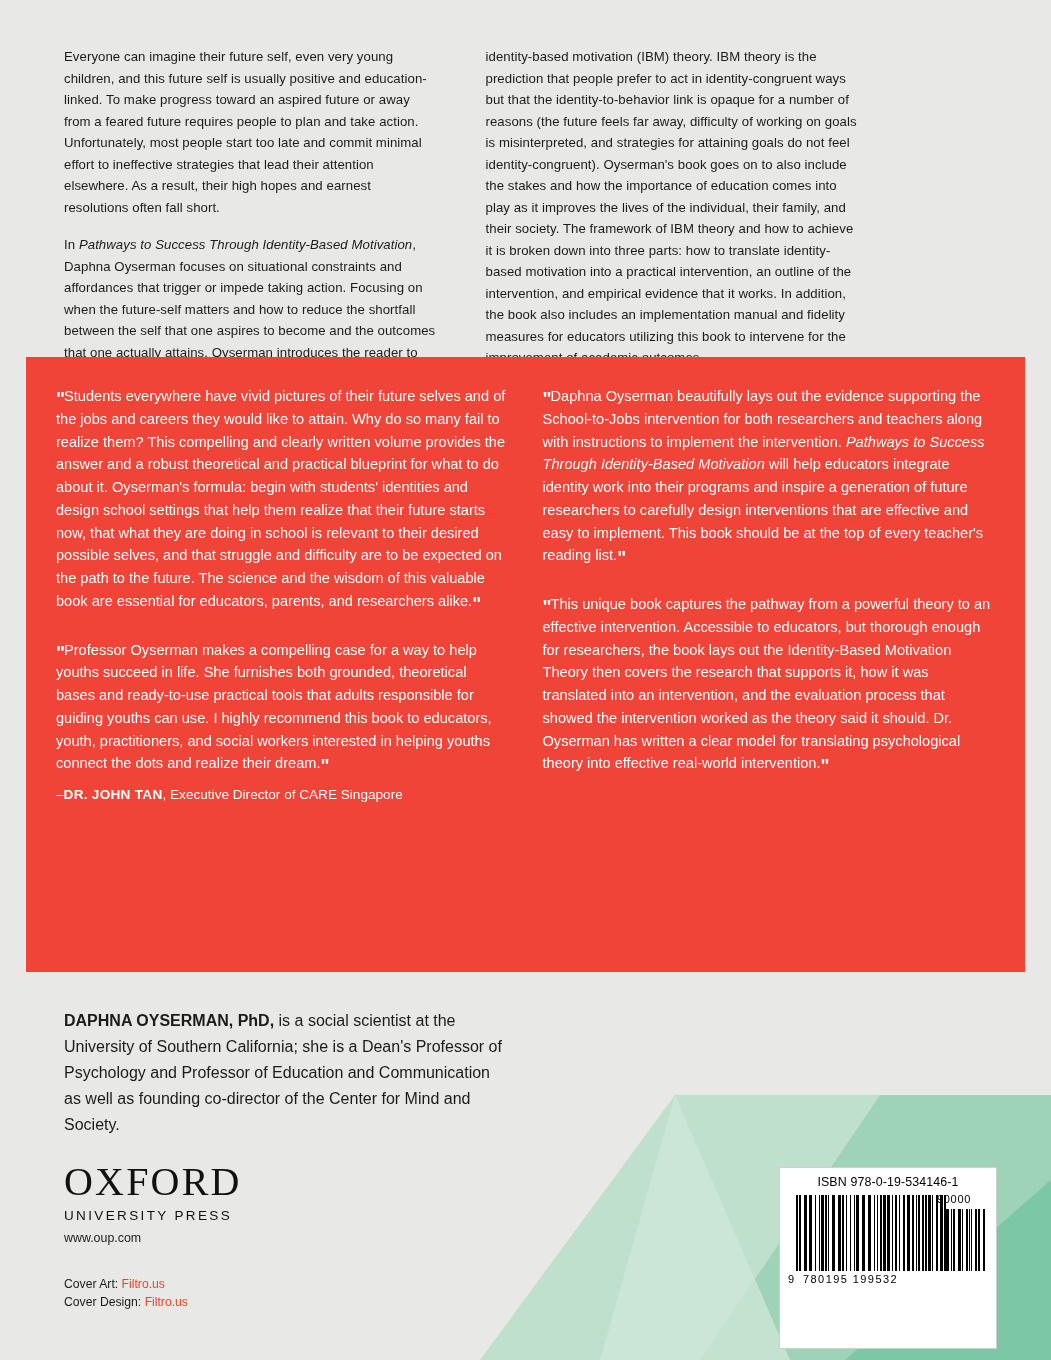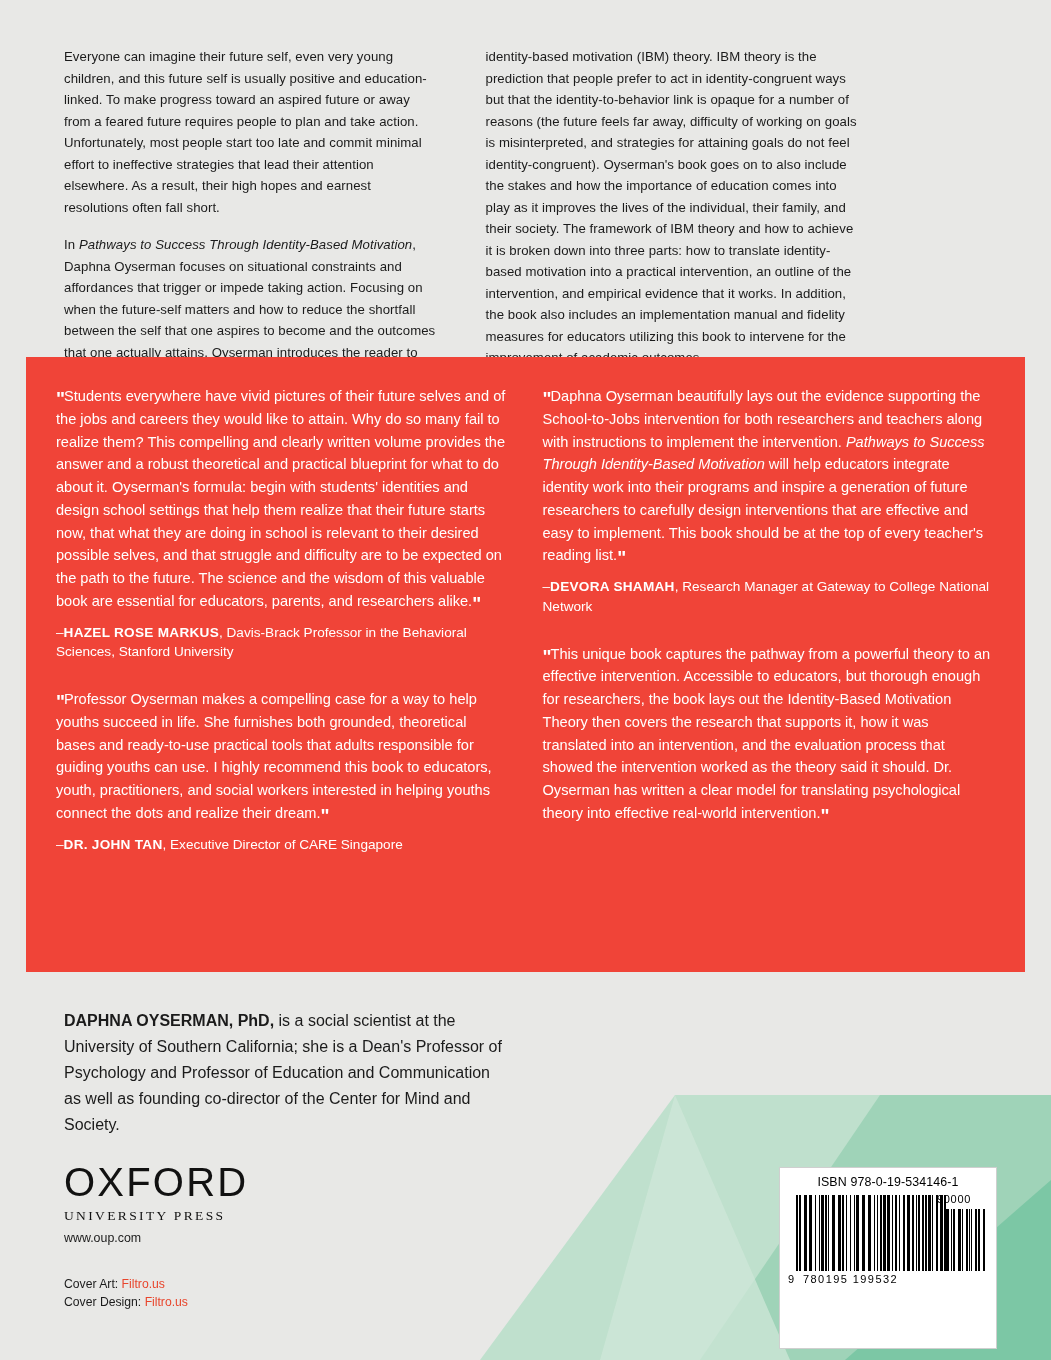--- a/index.html
+++ b/index.html
@@ -114,28 +114,28 @@
   }
 
   
   .publisher {
     position: absolute;
     left: 64px;
     top: 1162px;
     width: 320px;
   }
   .oxford-word {
-    font-family: Liberation Sans, sans-serif;
+    font-family: Liberation Serif, serif;
     font-size: 40px;
     letter-spacing: .055em;
     color: #111;
     line-height: 1;
   }
   .oxford-sub {
-    font-family: Liberation Serif, serif;
+    font-family: Liberation Sans, sans-serif;
     font-size: 13.5px;
     letter-spacing: .175em;
     color: #111;
     margin-top: 6px;
   }
   .oup-url {
     position: absolute;
     left: 64px;
     top: 1231px;
     font-size: 12.4px;
@@ -248,35 +248,33 @@
     <p>identity-based motivation (IBM) theory. IBM theory is the prediction that people prefer to act in identity-congruent ways but that the identity-to-behavior link is opaque for a number of reasons (the future feels far away, difficulty of working on goals is misinterpreted, and strategies for attaining goals do not feel identity-congruent). Oyserman's book goes on to also include the stakes and how the importance of education comes into play as it improves the lives of the individual, their family, and their society. The framework of IBM theory and how to achieve it is broken down into three parts: how to translate identity-based motivation into a practical intervention, an outline of the intervention, and empirical evidence that it works. In addition, the book also includes an implementation manual and fidelity measures for educators utilizing this book to intervene for the improvement of academic outcomes.</p>
   </div>
 </div>
 
 <div class="praise-panel">
 
   <div class="praise-col">
 
     <div class="quote-block">
       <p class="quote-text"><span class="qmark">"</span><span>Students everywhere have vivid pictures of their future selves and of the jobs and careers they would like to attain. Why do so many fail to realize them? This compelling and clearly written volume provides the answer and a robust theoretical and practical blueprint for what to do about it. Oyserman's formula: begin with students' identities and design school settings that help them realize that their future starts now, that what they are doing in school is relevant to their desired possible selves, and that struggle and difficulty are to be expected on the path to the future. The science and the wisdom of this valuable book are essential for educators, parents, and researchers alike.</span><span class="qmark">"</span></p>
-      <p class="attrib"><span class="dash">–</span><span class="who">HAZEL ROSE MARKUS</span><span>, Davis-Brack Professor in the Behavioral Sciences, Stanford University</span></p>
     </div>
 
     <div class="quote-block">
       <p class="quote-text"><span class="qmark">"</span><span>Professor Oyserman makes a compelling case for a way to help youths succeed in life. She furnishes both grounded, theoretical bases and ready-to-use practical tools that adults responsible for guiding youths can use. I highly recommend this book to educators, youth, practitioners, and social workers interested in helping youths connect the dots and realize their dream.</span><span class="qmark">"</span></p>
       <p class="attrib"><span class="dash">–</span><span class="who">DR. JOHN TAN</span><span>, Executive Director of CARE Singapore</span></p>
     </div>
 
   </div>
 
   <div class="praise-col">
 
     <div class="quote-block">
       <p class="quote-text"><span class="qmark">"</span><span>Daphna Oyserman beautifully lays out the evidence supporting the School-to-Jobs intervention for both researchers and teachers along with instructions to implement the intervention. </span><em>Pathways to Success Through Identity-Based Motivation</em><span> will help educators integrate identity work into their programs and inspire a generation of future researchers to carefully design interventions that are effective and easy to implement. This book should be at the top of every teacher's reading list.</span><span class="qmark">"</span></p>
-      <p class="attrib"><span class="dash">–</span><span class="who">DEVORA SHAMAH</span><span>, Research Manager at Gateway to College National Network</span></p>
     </div>
 
     <div class="quote-block">
       <p class="quote-text"><span class="qmark">"</span><span>This unique book captures the pathway from a powerful theory to an effective intervention. Accessible to educators, but thorough enough for researchers, the book lays out the Identity-Based Motivation Theory then covers the research that supports it, how it was translated into an intervention, and the evaluation process that showed the intervention worked as the theory said it should. Dr. Oyserman has written a clear model for translating psychological theory into effective real-world intervention.</span><span class="qmark">"</span></p>
     </div>
 
   </div>
 </div>
 
 <div class="author-bio">

